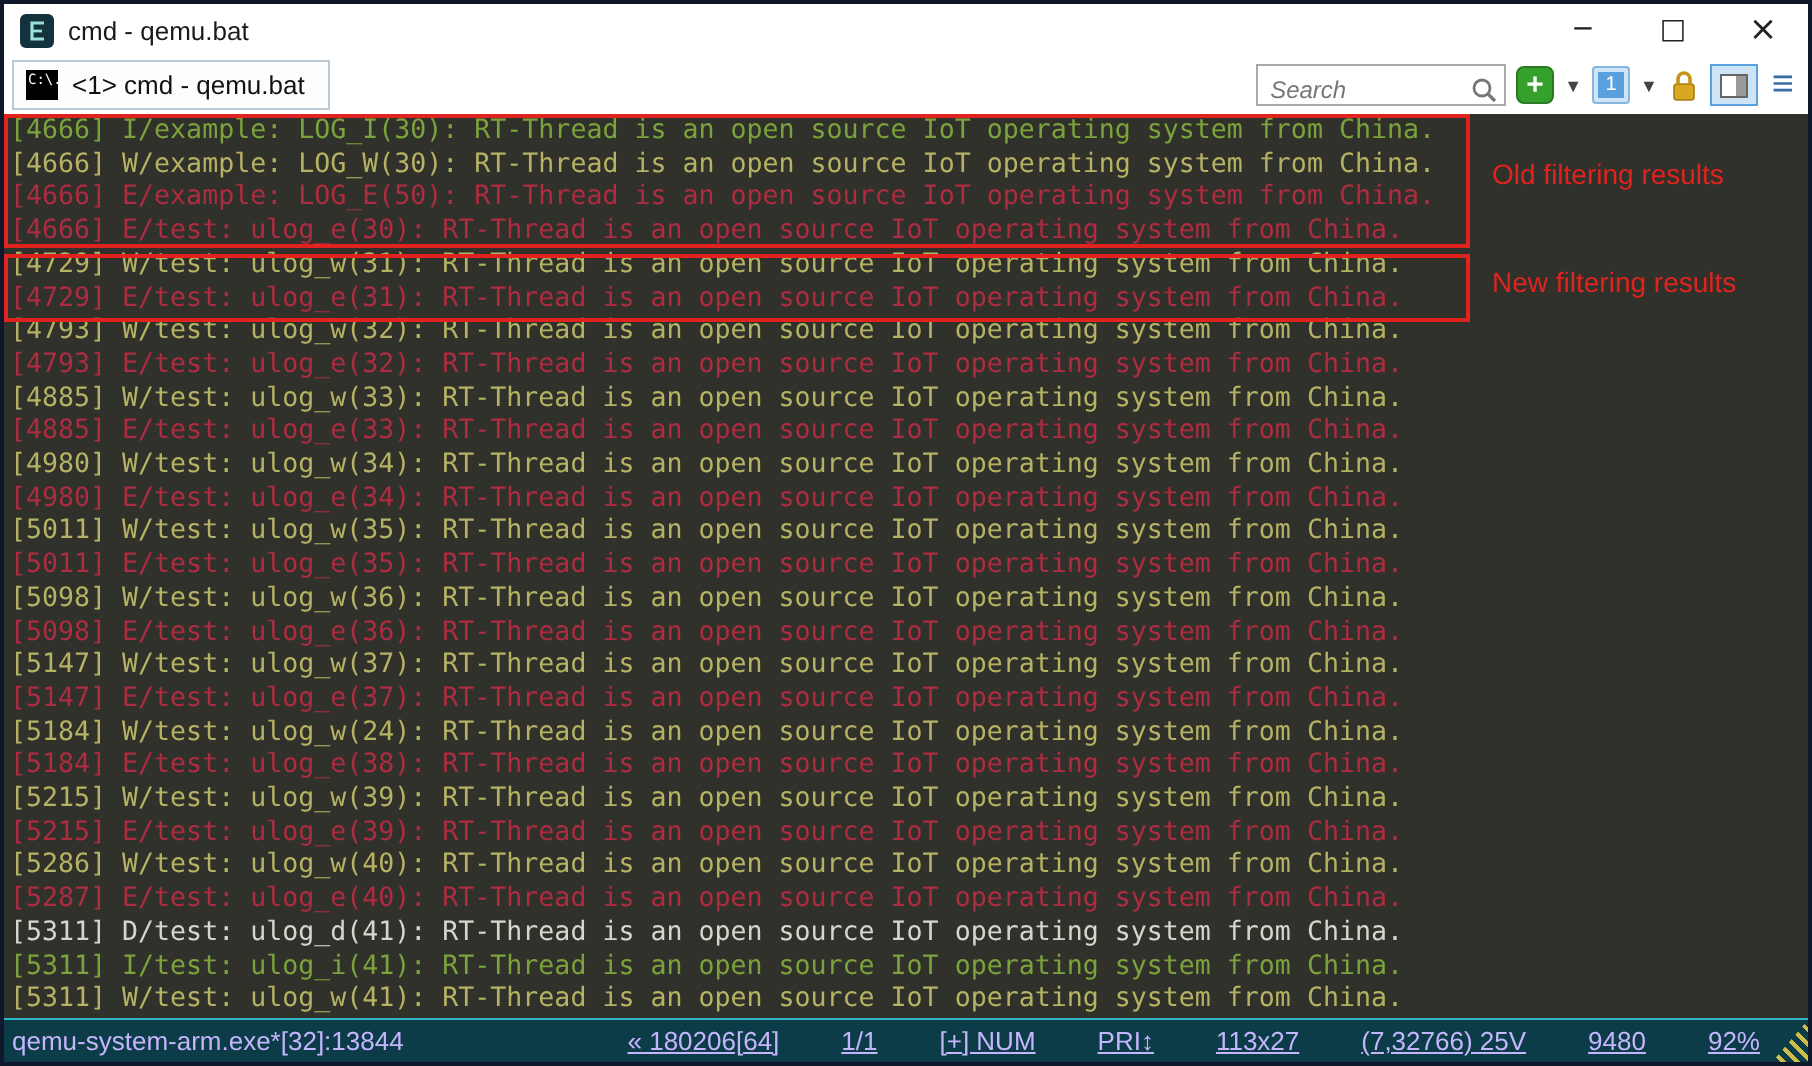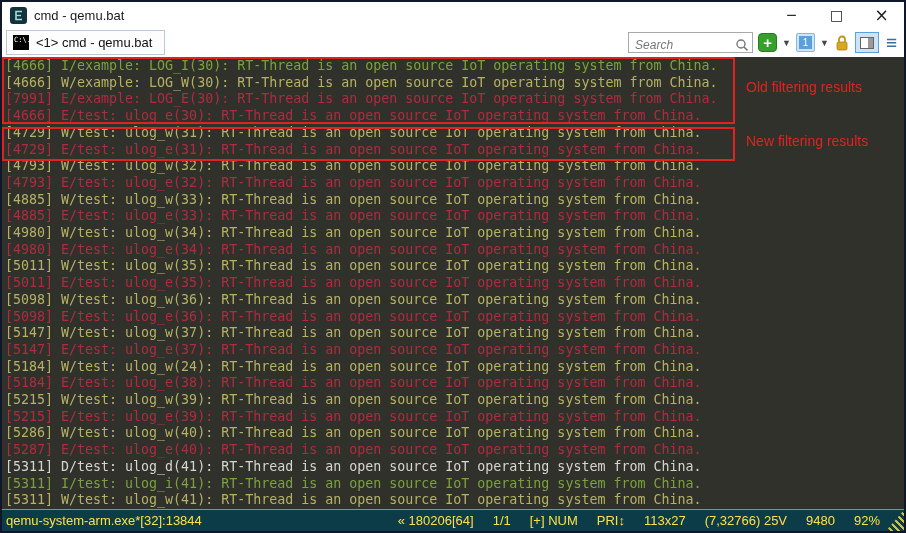--- a/index.html
+++ b/index.html
@@ -56,23 +56,23 @@
   .tline.debug { color:#d6d6ce; }
   .redbox { position:absolute; left:0; width:733px; border:2px solid #e0231f; pointer-events:none; }
   .redbox.box1 { top:0; height:67px; }
   .redbox.box2 { top:70px; height:34px; }
   .ann-label { position:absolute; left:744px; color:#e0231f; font-size:14px;
                font-family:"Liberation Sans", sans-serif; white-space:nowrap; }
   .ann-label.old { top:22px; }
   .ann-label.new { top:76px; }
   
   .statusbar { height:22px; flex:0 0 auto; background:#0c3c48; border-top:1px solid #2ab6c5;
-               display:flex; align-items:center; color:#fde047; font-size:13px; }
+               display:flex; align-items:center; color:#c4b5fd; font-size:13px; }
   .status-left { margin-left:4px; white-space:nowrap; }
-  .status-right { margin-left:auto; display:flex; align-items:flex-start; gap:19px; white-space:nowrap; }
+  .status-right { margin-left:auto; display:flex; align-items:flex-start; gap:31px; white-space:nowrap;text-decoration:underline; }
   .sitem { font-family:"Liberation Sans","DejaVu Sans",sans-serif; }
   .grip { width:18px; height:100%; margin-left:6px;
           background:repeating-linear-gradient(45deg, transparent 0 3px, #cdbd49 3px 5px);
           clip-path:polygon(100% 0, 100% 100%, 0 100%); }
 </style>
 </head>
 <body>
 
 <div class="window">
 
@@ -120,21 +120,21 @@
           </div>
       </div>
       <span class="burger">≡</span>
     </div>
   </div>
 
   <div class="terminal">
     <div>
         <div class="tline info">[4666] I/example: LOG_I(30): RT-Thread is an open source IoT operating system from China.</div>
         <div class="tline warn">[4666] W/example: LOG_W(30): RT-Thread is an open source IoT operating system from China.</div>
-        <div class="tline error">[7991] E/example: LOG_E(30): RT-Thread is an open source IoT operating system from China.</div>
+        <div class="tline error">[4666] E/example: LOG_E(50): RT-Thread is an open source IoT operating system from China.</div>
         <div class="tline error">[4666] E/test: ulog_e(30): RT-Thread is an open source IoT operating system from China.</div>
         <div class="tline warn">[4729] W/test: ulog_w(31): RT-Thread is an open source IoT operating system from China.</div>
         <div class="tline error">[4729] E/test: ulog_e(31): RT-Thread is an open source IoT operating system from China.</div>
         <div class="tline warn">[4793] W/test: ulog_w(32): RT-Thread is an open source IoT operating system from China.</div>
         <div class="tline error">[4793] E/test: ulog_e(32): RT-Thread is an open source IoT operating system from China.</div>
         <div class="tline warn">[4885] W/test: ulog_w(33): RT-Thread is an open source IoT operating system from China.</div>
         <div class="tline error">[4885] E/test: ulog_e(33): RT-Thread is an open source IoT operating system from China.</div>
         <div class="tline warn">[4980] W/test: ulog_w(34): RT-Thread is an open source IoT operating system from China.</div>
         <div class="tline error">[4980] E/test: ulog_e(34): RT-Thread is an open source IoT operating system from China.</div>
         <div class="tline warn">[5011] W/test: ulog_w(35): RT-Thread is an open source IoT operating system from China.</div>

